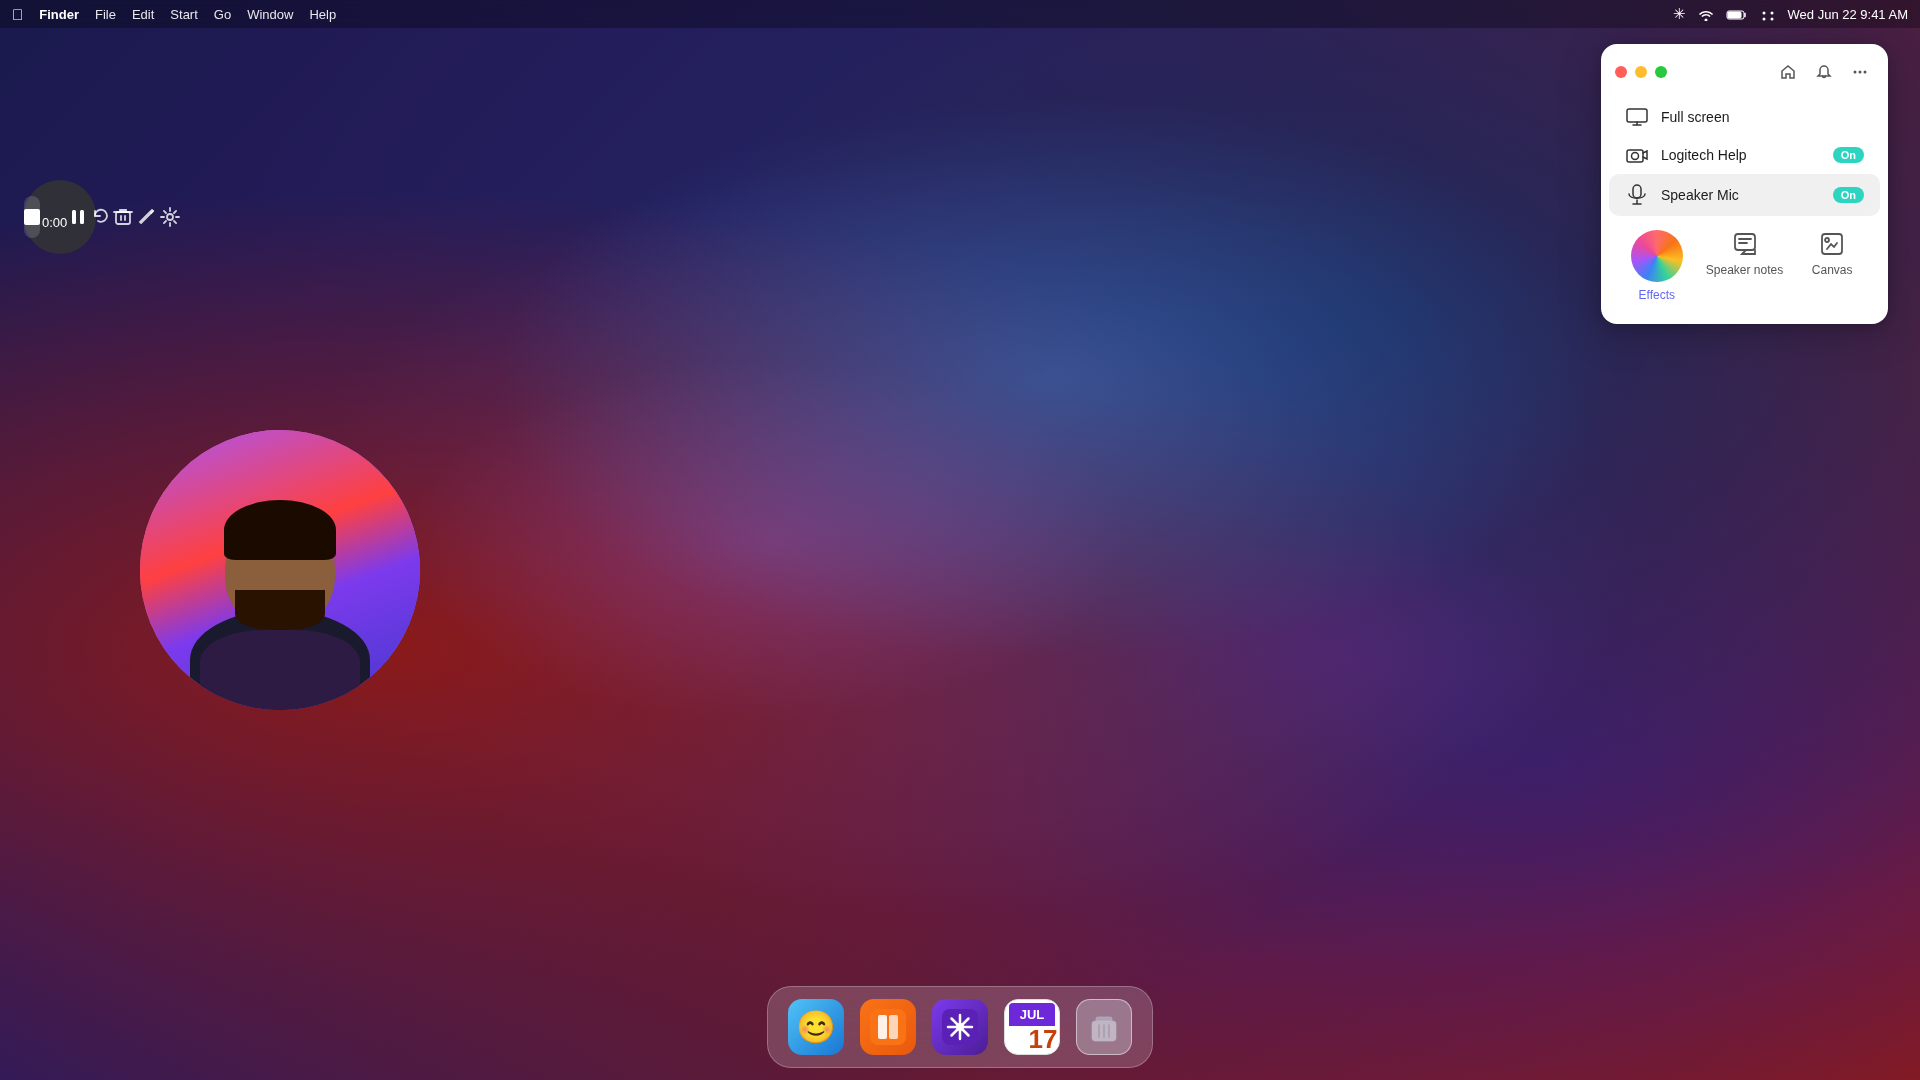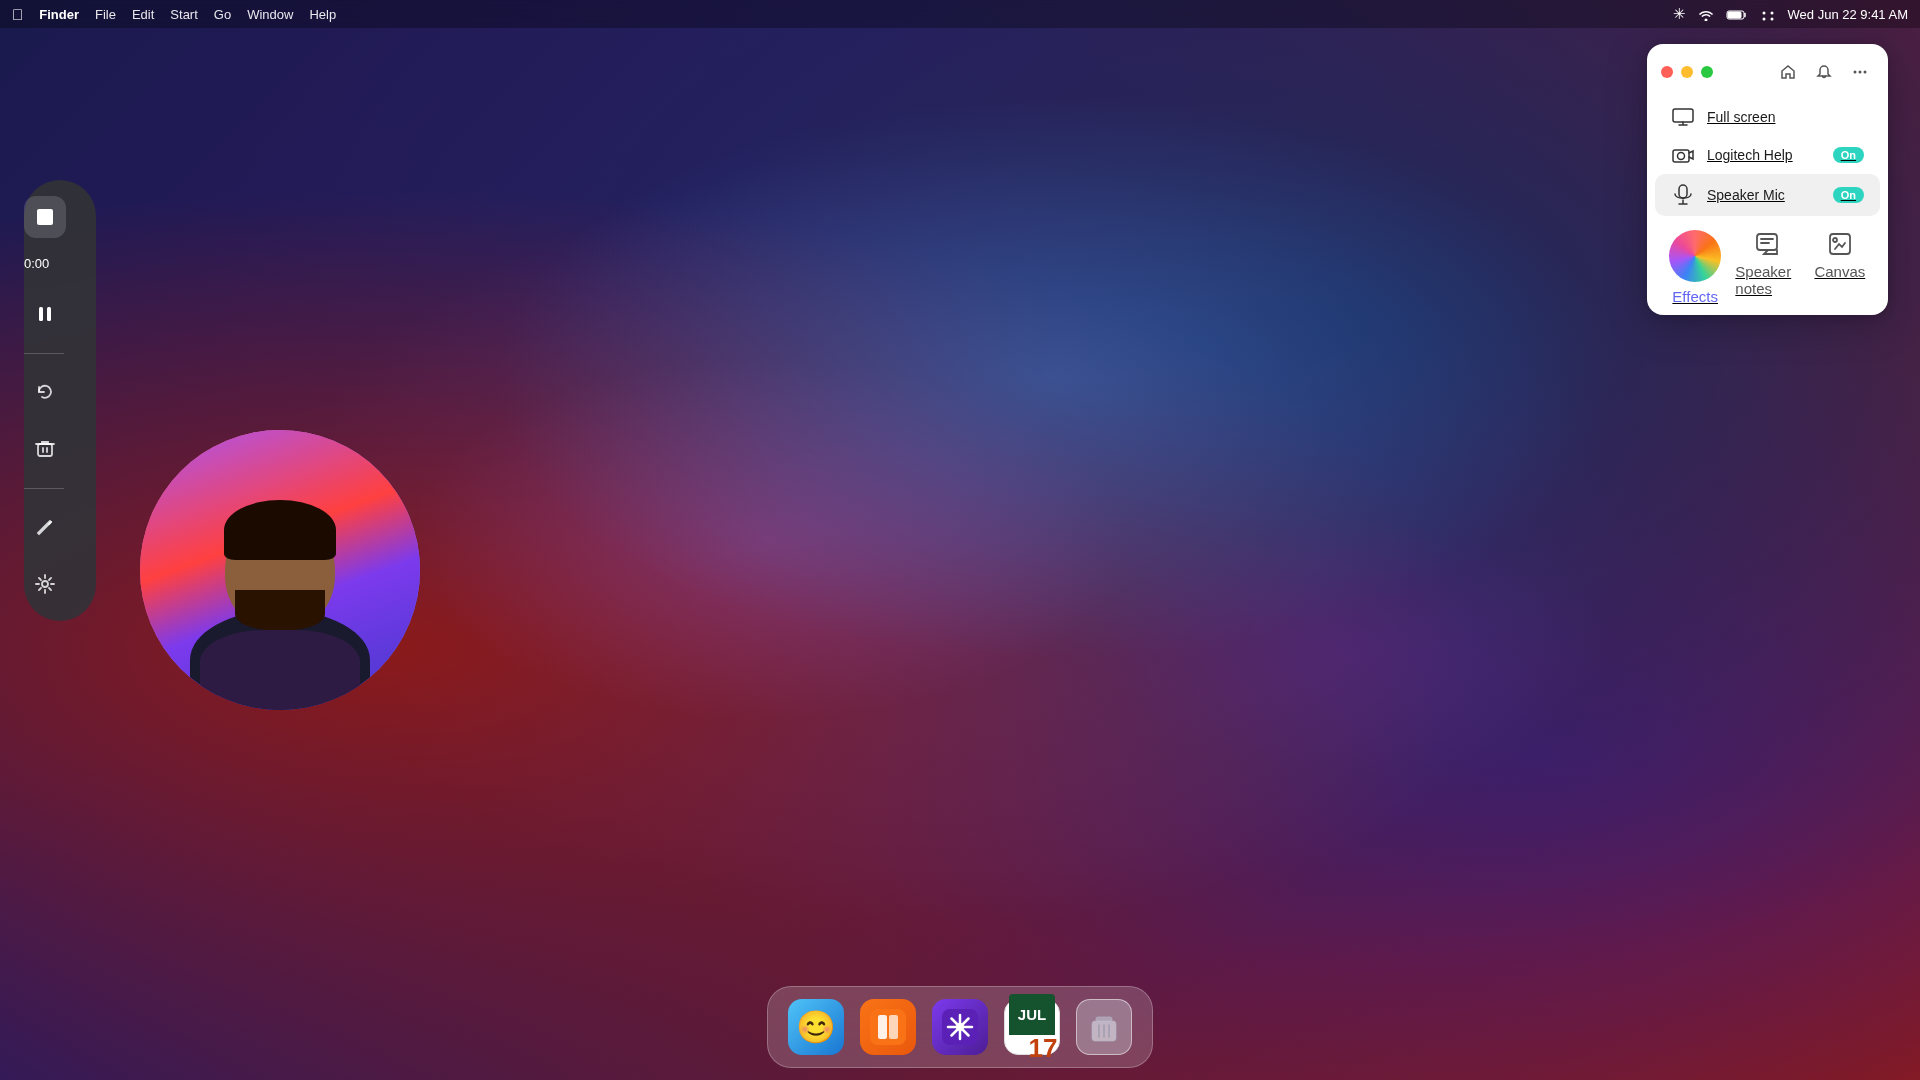--- a/index.html
+++ b/index.html
@@ -84,24 +84,24 @@
 
     
     .recording-toolbar {
       position: absolute;
       left: 24px;
       top: 180px;
       width: 72px;
       background: rgba(50, 50, 55, 0.92);
       border-radius: 36px;
       display: flex;
-      flex-direction: column;
-      align-items: flex-start;
+      flex-direction: row;
+      align-items: flex-end;
       padding: 16px 0;
-      gap: 14px;
+      gap: 2px;
       z-index: 100;
     }
 
     .toolbar-stop-btn {
       width: 42px;
       height: 42px;
       background: rgba(255,255,255,0.15);
       border-radius: 12px;
       display: flex;
       align-items: center;
@@ -156,28 +156,27 @@
       display: flex;
       align-items: center;
       justify-content: center;
     }
 
     
     .loom-panel {
       position: absolute;
       right: 32px;
       top: 44px;
-      width: 241px;
+      width: 287px;
       background: white;
       border-radius: 16px;
       box-shadow: 0 8px 40px rgba(0,0,0,0.25), 0 2px 8px rgba(0,0,0,0.15);
       z-index: 200;
       overflow: hidden;
-      padding-bottom: 4px;
-      text-decoration: underline;
+      padding-bottom: 16px;
     }
 
     .panel-titlebar {
       display: flex;
       align-items: center;
       padding: 14px 14px 12px;
       gap: 8px;
     }
 
     .traffic-light {
@@ -284,21 +283,21 @@
 
     .effects-circle {
       width: 52px;
       height: 52px;
       border-radius: 50%;
       background: conic-gradient(from 0deg, #ff6b6b, #f97316, #fbbf24, #34d399, #3b82f6, #a855f7, #ec4899, #ff6b6b);
       overflow: hidden;
     }
 
     .panel-action-label {
-      font-size: 15px;
+      font-size: 12px;
       color: #555;
     }
 
     .panel-action-label.active {
       color: #6366f1;
       font-weight: 500;
     }
 
     .panel-action-icon {
       font-size: 22px;
@@ -369,28 +368,28 @@
     
     .calendar-icon {
       background: white;
       border: 1px solid #ddd;
       flex-direction: column;
       padding: 4px;
       gap: 0;
     }
 
     .cal-header {
-      background: #14532d;
+      background: #6d28d9;
       color: white;
-      font-size: 15px;
+      font-size: 13px;
       font-weight: 600;
       width: 100%;
       text-align: center;
       border-radius: 4px 4px 0 0;
-      padding: 12px 0;
+      padding: 4px 0;
     }
 
     .cal-date {
       font-size: 26px;
       font-weight: 700;
       color: #c2410c;
       line-height: 1;
       margin-left: 22px;
     }
 

